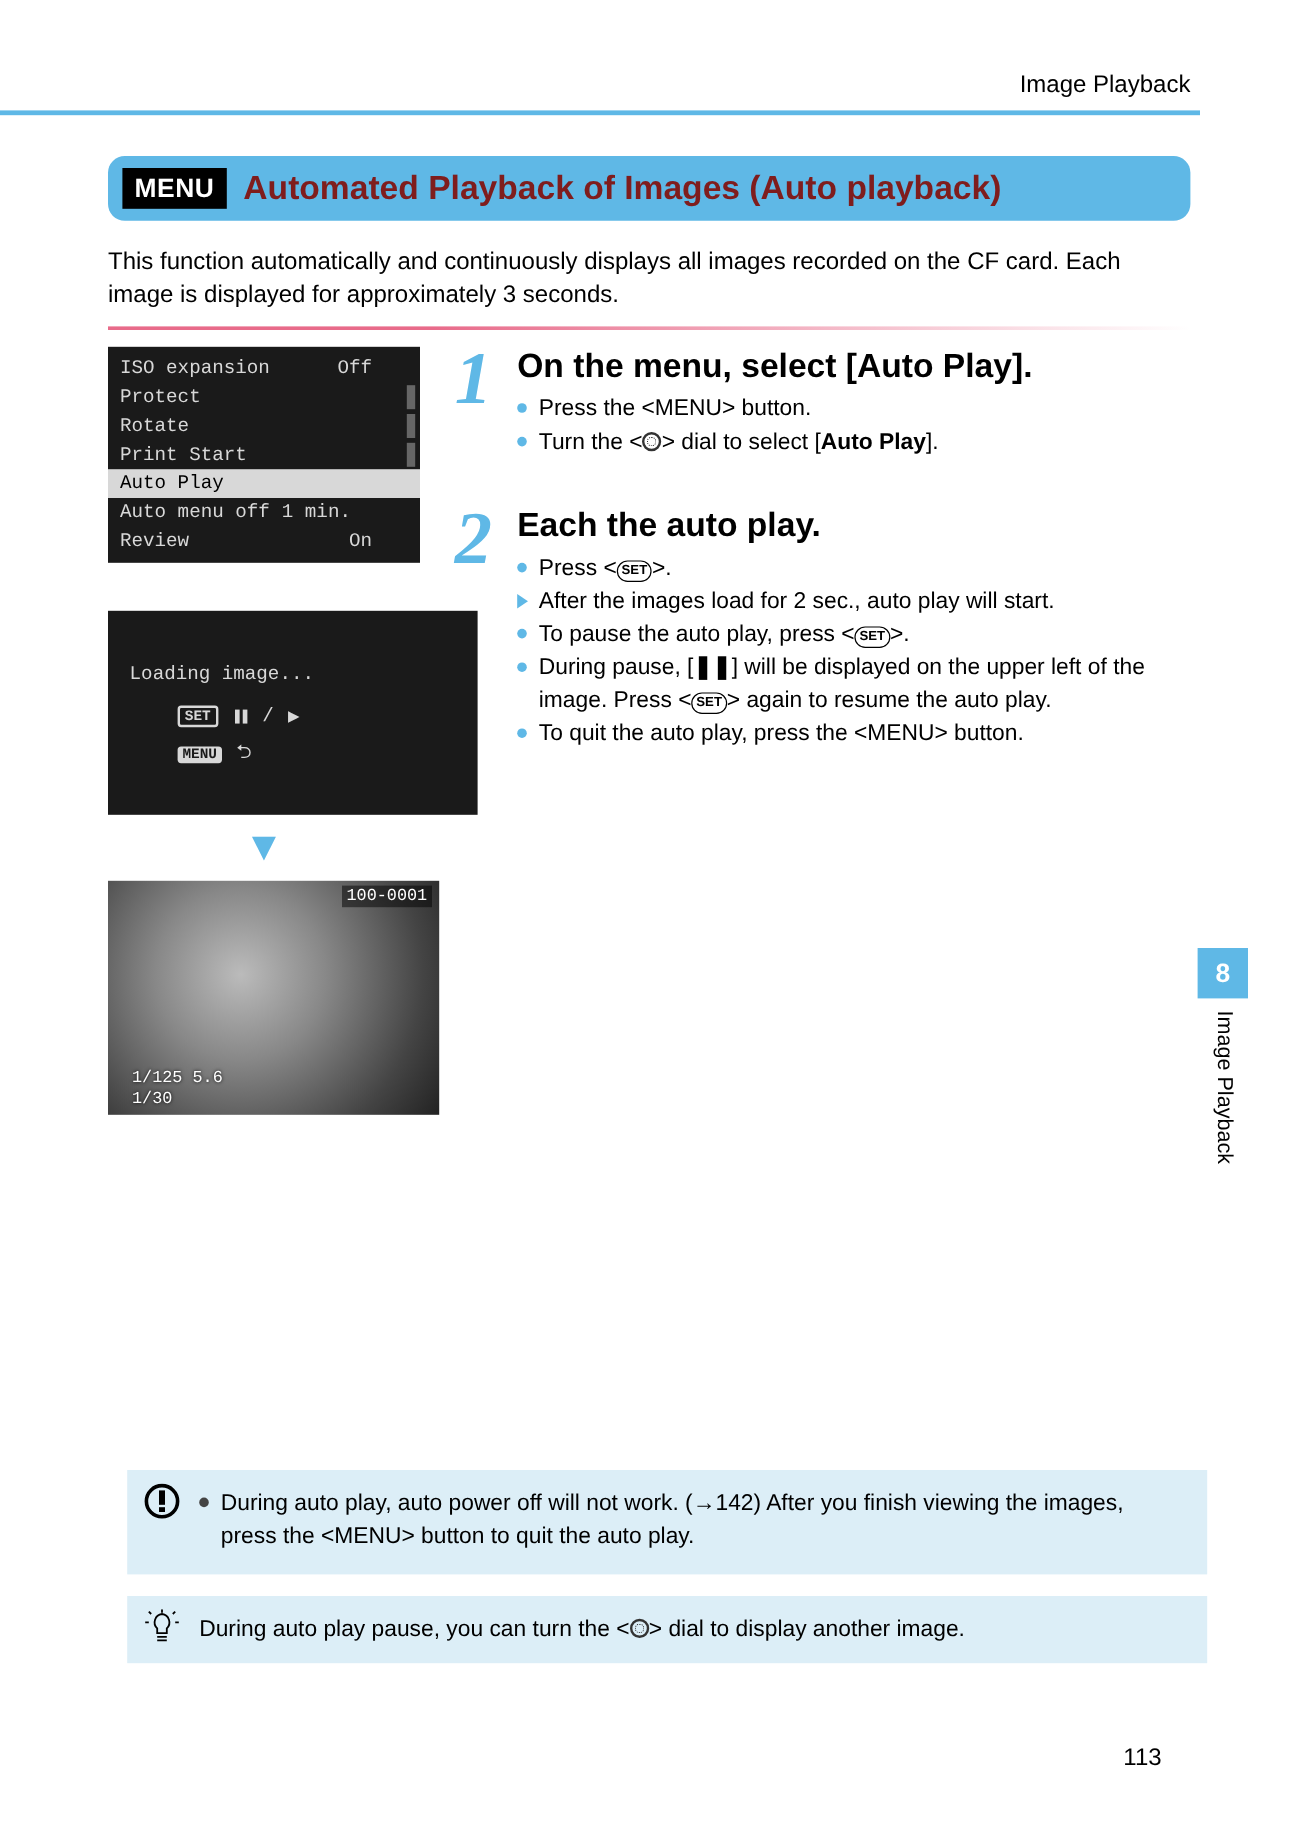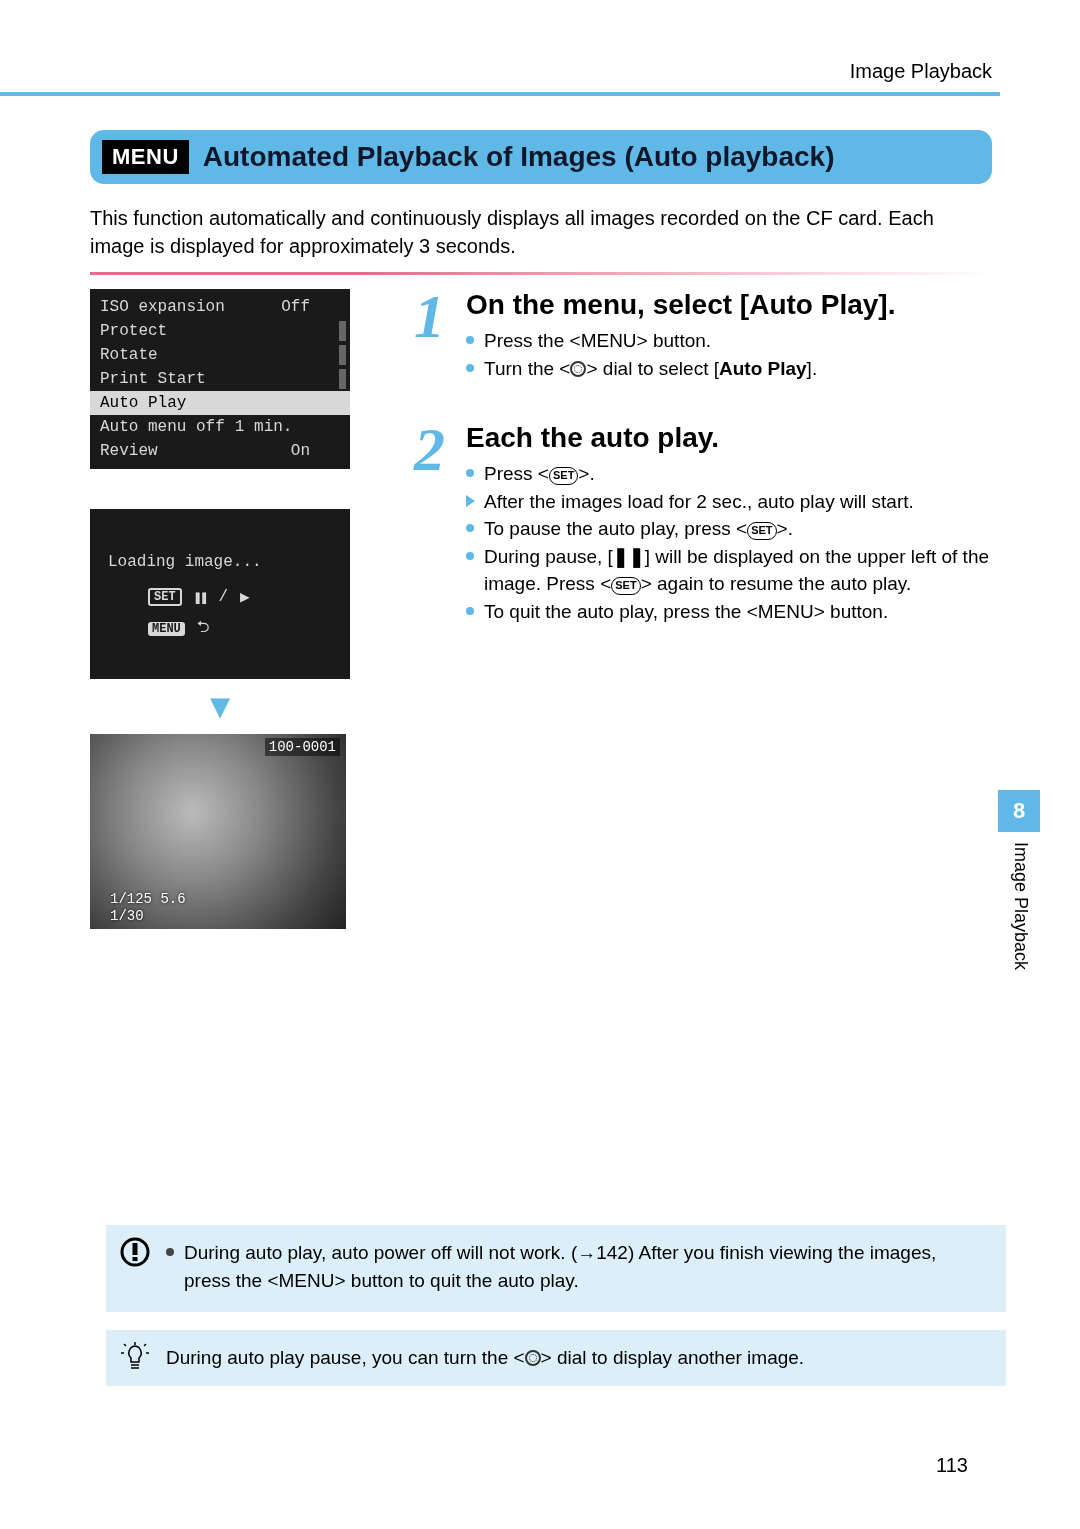--- a/index.html
+++ b/index.html
@@ -44,37 +44,37 @@
   .menu-badge {
     background: #000;
     color: #fff;
     font-weight: bold;
     font-size: 22px;
     padding: 4px 10px;
     letter-spacing: 0.5px;
     font-family: Arial, sans-serif;
   }
   .title-text {
-    color: #0f172a;
+    color: #7f1d1d;
     font-weight: bold;
     font-size: 28px;
   }
   .intro {
     margin-top: 20px;
     font-size: 20px;
     line-height: 1.4;
   }
   .gradient-rule {
     margin-top: 12px;
     height: 3px;
     background: linear-gradient(to right, #e86b8a 0%, #e86b8a 30%, #fff 100%);
   }
   .steps-row {
     display: flex;
-    gap: 64px;
+    gap: 29px;
     margin-top: 14px;
   }
   .screenshots-col { width: 260px; flex: none; }
   .instructions-col { flex: 1; }
 
   
   .cam-menu {
     width: 260px;
     background: #1a1a1a;
     padding: 6px 0;
@@ -100,21 +100,21 @@
   .cam-row.selected {
     background: #d8d8d8;
     color: #000;
   }
   .cam-row span:first-child { flex: 0 0 auto; }
   .cam-row .val { margin-left: auto; margin-right: 30px; }
 
   
   .loading-box {
     margin-top: 40px;
-    width: 260px;
+    width: 308px;
     height: 170px;
     background: #1a1a1a;
     color: #d8d8d8;
     font-family: "Courier New", monospace;
     padding: 44px 0 12px 18px;
     font-size: 16px;
   }
   .loading-box .icon-row {
     margin-top: 16px;
     display:flex;
@@ -144,21 +144,21 @@
   
   .down-arrow {
     text-align:center;
     color:#5fb8e6;
     font-size:34px;
     margin: 8px 0;
   }
 
   
   .photo-box {
-    width:256px;
+    width:276px;
     height:195px;
     background: radial-gradient(circle at 40% 40%, #bbb 0%, #888 35%, #444 75%, #222 100%);
     position:relative;
     color:#fff;
     font-family: "Courier New", monospace;
     font-size:14px;
   }
   .photo-box .topright {
     position:absolute; top:4px; right:6px;
     background:rgba(0,0,0,0.5);

